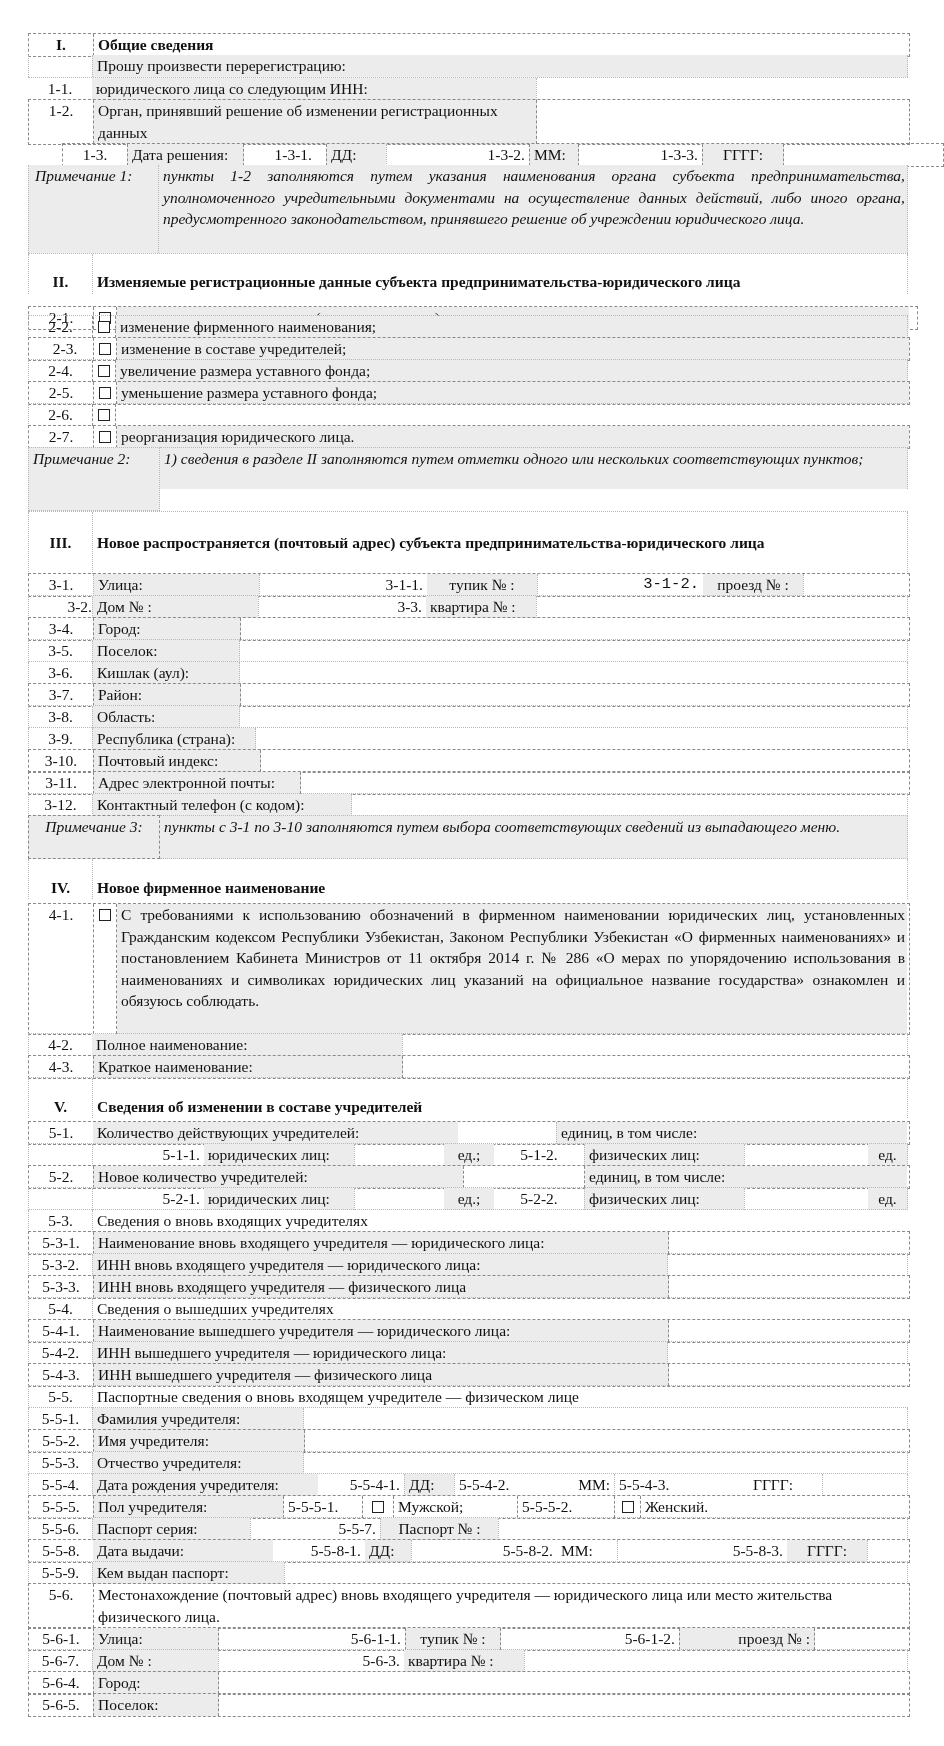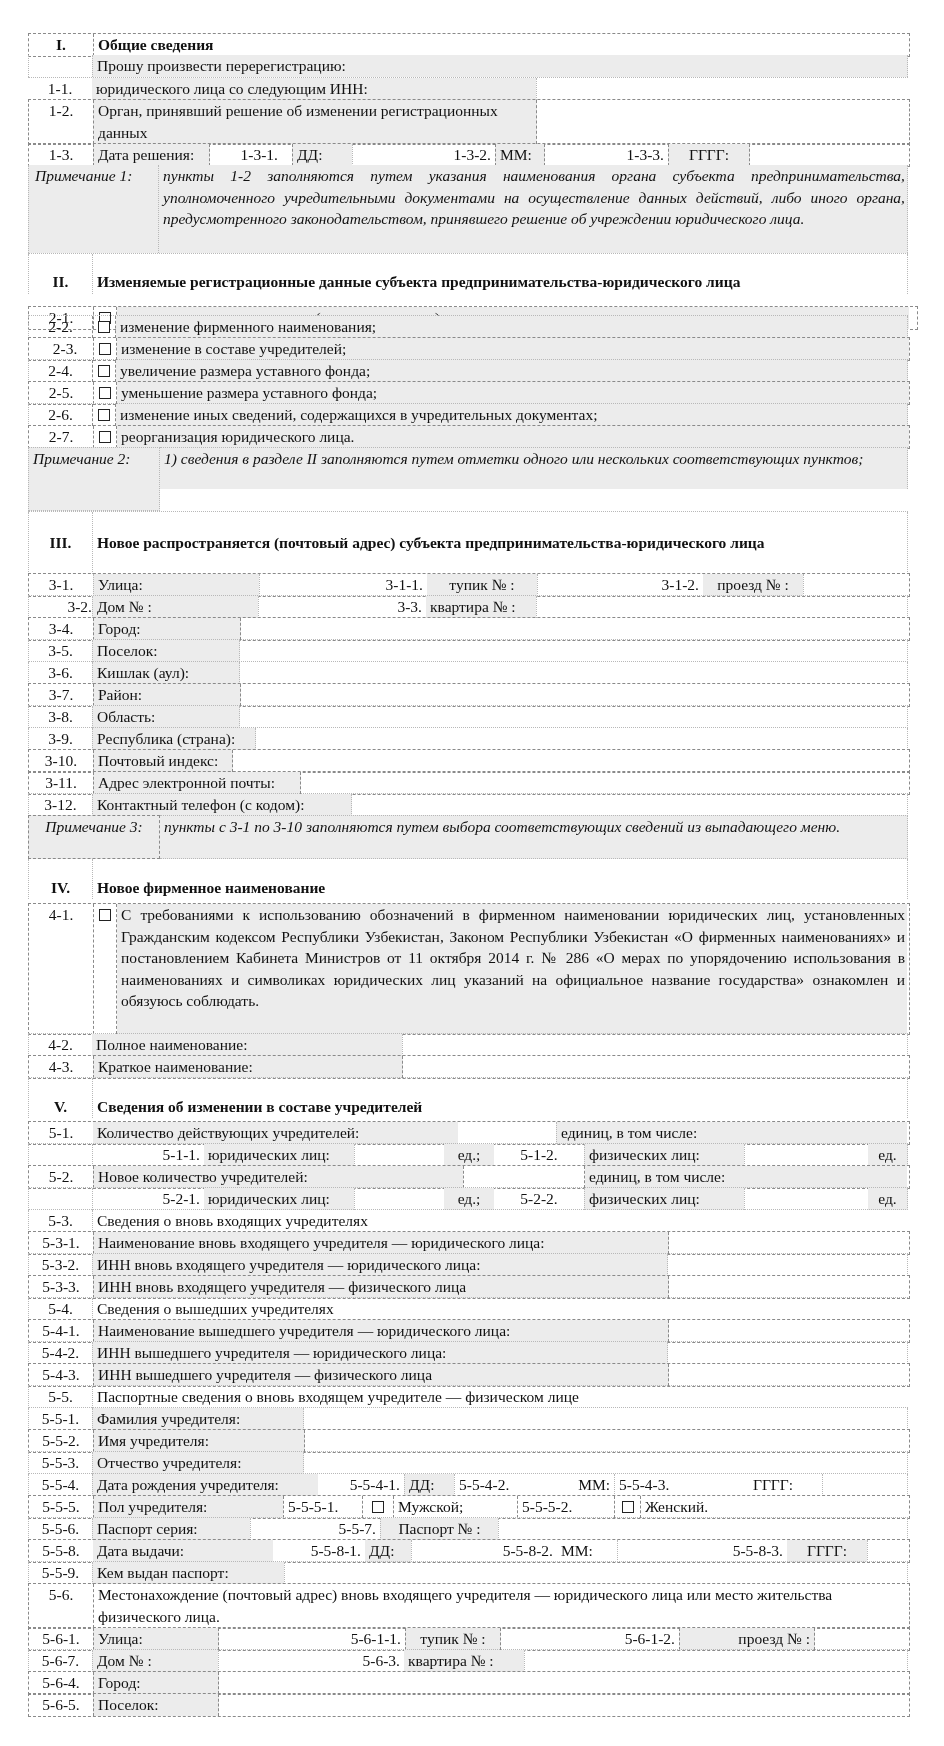--- a/index.html
+++ b/index.html
@@ -33,21 +33,21 @@
   <div class="row bdt" style="top:77px;">
     <div class="c num" style="left:0;width:64px;">1-1.</div>
     <div class="c g l" style="left:64px;width:444px;">юридического лица со следующим ИНН:</div>
     <div class="c" style="left:508px;width:372px;border-left:1px dotted #b8b8b8;"></div>
   </div>
   <div class="row bd" style="top:99px;height:44px;">
     <div class="c num" style="left:0;width:64px;">1-2.</div>
     <div class="c g l wrap" style="left:64px;width:444px;border-left:1px dashed #8a8a8a;border-right:1px dashed #8a8a8a;text-align:left;">Орган, принявший решение об изменении регистрационных данных</div>
     <div class="c" style="left:508px;width:370px;"></div>
   </div>
-  <div class="row bd" style="top:143px;">
+  <div class="row bd" style="top:143px;margin-left:34px;">
     <div class="c num" style="left:0;width:64px;">1-3.</div>
     <div class="c g l" style="left:64px;width:117px;border-left:1px dashed #8a8a8a;border-right:1px dashed #8a8a8a;">Дата решения:</div>
     <div class="c r" style="left:171px;width:82px;">1-3-1.</div>
     <div class="c g l" style="left:263px;width:60px;border-left:1px dashed #8a8a8a;">ДД:</div>
     <div class="c r" style="left:323px;width:143px;border-left:1px dotted #b8b8b8;">1-3-2.</div>
     <div class="c g l" style="left:466px;width:50px;border-left:1px dashed #8a8a8a;border-right:1px dashed #8a8a8a;">ММ:</div>
     <div class="c r" style="left:516px;width:123px;">1-3-3.</div>
     <div class="c g num" style="left:639px;width:82px;border-left:1px dashed #8a8a8a;border-right:1px dashed #8a8a8a;">ГГГГ:</div>
     <div class="c" style="left:721px;width:157px;"></div>
   </div>
@@ -82,21 +82,20 @@
       <div class="c g l" style="left:88px;width:792px;border-right:1px dotted #b8b8b8;">увеличение размера уставного фонда;</div>
     </div>
       <div class="row bd" style="top:381px;">
       <div class="c num" style="left:0;width:64px;">2-5.</div>
       <div class="c num" style="left:64px;width:24px;border-left:1px dashed #8a8a8a;border-right:1px dashed #8a8a8a;"><span class="cb"></span></div>
       <div class="c g l" style="left:88px;width:792px;">уменьшение размера уставного фонда;</div>
     </div>
       <div class="row bdt" style="top:403px;">
       <div class="c num" style="left:0;width:64px;border-left:1px dotted #b8b8b8;">2-6.</div>
       <div class="c num" style="left:64px;width:24px;border-left:1px dashed #8a8a8a;border-right:1px dashed #8a8a8a;"><span class="cb"></span></div>
-      <div class="c g l" style="left:88px;width:792px;border-right:1px dotted #b8b8b8;">изменение иных сведений, содержащихся в учредительных документах;</div>
     </div>
       <div class="row bd" style="top:425px;">
       <div class="c num" style="left:0;width:64px;">2-7.</div>
       <div class="c num" style="left:64px;width:24px;border-left:1px dashed #8a8a8a;border-right:1px dashed #8a8a8a;"><span class="cb"></span></div>
       <div class="c g l" style="left:88px;width:792px;">реорганизация юридического лица.</div>
     </div>
     </div>
   <div class="row" style="top:447px;height:64px;">
     <div class="c it g" style="left:0;width:132px;padding-left:4px;border:1px dotted #b8b8b8;">Примечание 2:</div>
     <div class="c it g wrap" style="left:132px;width:748px;padding:0 2px 0 4px;height:42px;border-top:1px dotted #b8b8b8;border-right:1px dotted #b8b8b8;">1) сведения в разделе II заполняются путем отметки одного или нескольких соответствующих пунктов;</div>
@@ -104,21 +103,21 @@
 
   <div class="row bdt" style="top:511px;height:62px;">
     <div class="c num b" style="left:0;width:64px;padding-top:20px;border-left:1px dotted #b8b8b8;">III.</div>
     <div class="c b l wrap" style="left:64px;width:816px;padding-top:20px;padding-right:4px;border-left:1px dotted #b8b8b8;border-right:1px dotted #b8b8b8;text-align-last:left;">Новое распространяется (почтовый адрес) субъекта предпринимательства-юридического лица</div>
   </div>
   <div class="row bd" style="top:573px;">
     <div class="c num" style="left:0;width:64px;">3-1.</div>
     <div class="c g l" style="left:64px;width:166px;border-left:1px dotted #b8b8b8;">Улица:</div>
     <div class="c r" style="left:230px;width:168px;border-left:1px dotted #b8b8b8;">3-1-1.</div>
     <div class="c g num" style="left:398px;width:110px;">тупик № :</div>
-    <div class="c r" style="left:508px;width:166px;border-left:1px dotted #b8b8b8;">3-1-2.</div>
+    <div class="c r" style="left:508px;width:166px;border-left:1px dotted #b8b8b8;font-family:Liberation Mono, monospace;">3-1-2.</div>
     <div class="c g num" style="left:674px;width:100px;">проезд № :</div>
     <div class="c" style="left:774px;width:104px;border-left:1px dotted #b8b8b8;"></div>
   </div>
   <div class="row bdt" style="top:595px;">
     <div class="c num" style="left:0;width:64px;border-left:1px dotted #b8b8b8;text-align:right;">3-2.</div>
     <div class="c g l" style="left:64px;width:166px;border-left:1px dotted #b8b8b8;">Дом № :</div>
     <div class="c r" style="left:230px;width:168px;border-left:1px dotted #b8b8b8;">3-3.</div>
     <div class="c g l" style="left:398px;width:110px;">квартира № :</div>
     <div class="c" style="left:508px;width:372px;border-left:1px dotted #b8b8b8;border-right:1px dotted #b8b8b8;"></div>
   </div>
@@ -148,21 +147,21 @@
       <div class="c g l" style="left:64px;width:148px;border-left:1px dotted #b8b8b8;border-right:1px dotted #b8b8b8;">Область:</div>
       <div class="c" style="left:212px;width:668px;border-right:1px dotted #b8b8b8;"></div>
     </div>
       <div class="row bdt" style="top:727px;">
       <div class="c num" style="left:0;width:64px;border-left:1px dotted #b8b8b8;">3-9.</div>
       <div class="c g l" style="left:64px;width:164px;border-left:1px dotted #b8b8b8;border-right:1px dotted #b8b8b8;">Республика (страна):</div>
       <div class="c" style="left:228px;width:652px;border-right:1px dotted #b8b8b8;"></div>
     </div>
       <div class="row bd" style="top:749px;">
       <div class="c num" style="left:0;width:64px;">3-10.</div>
-      <div class="c g l" style="left:64px;width:140px;border-left:1px dashed #8a8a8a;border-right:1px dashed #8a8a8a;">Почтовый индекс:</div>
+      <div class="c g l" style="left:64px;width:168px;border-left:1px dashed #8a8a8a;border-right:1px dashed #8a8a8a;">Почтовый индекс:</div>
       <div class="c" style="left:206px;width:672px;"></div>
     </div>
       <div class="row bd" style="top:771px;">
       <div class="c num" style="left:0;width:64px;">3-11.</div>
       <div class="c g l" style="left:64px;width:208px;border-left:1px dashed #8a8a8a;border-right:1px dashed #8a8a8a;">Адрес электронной почты:</div>
       <div class="c" style="left:272px;width:606px;"></div>
     </div>
       <div class="row bdt" style="top:793px;">
       <div class="c num" style="left:0;width:64px;border-left:1px dotted #b8b8b8;">3-12.</div>
       <div class="c g l" style="left:64px;width:260px;border-left:1px dotted #b8b8b8;border-right:1px dotted #b8b8b8;">Контактный телефон (с кодом):</div>

